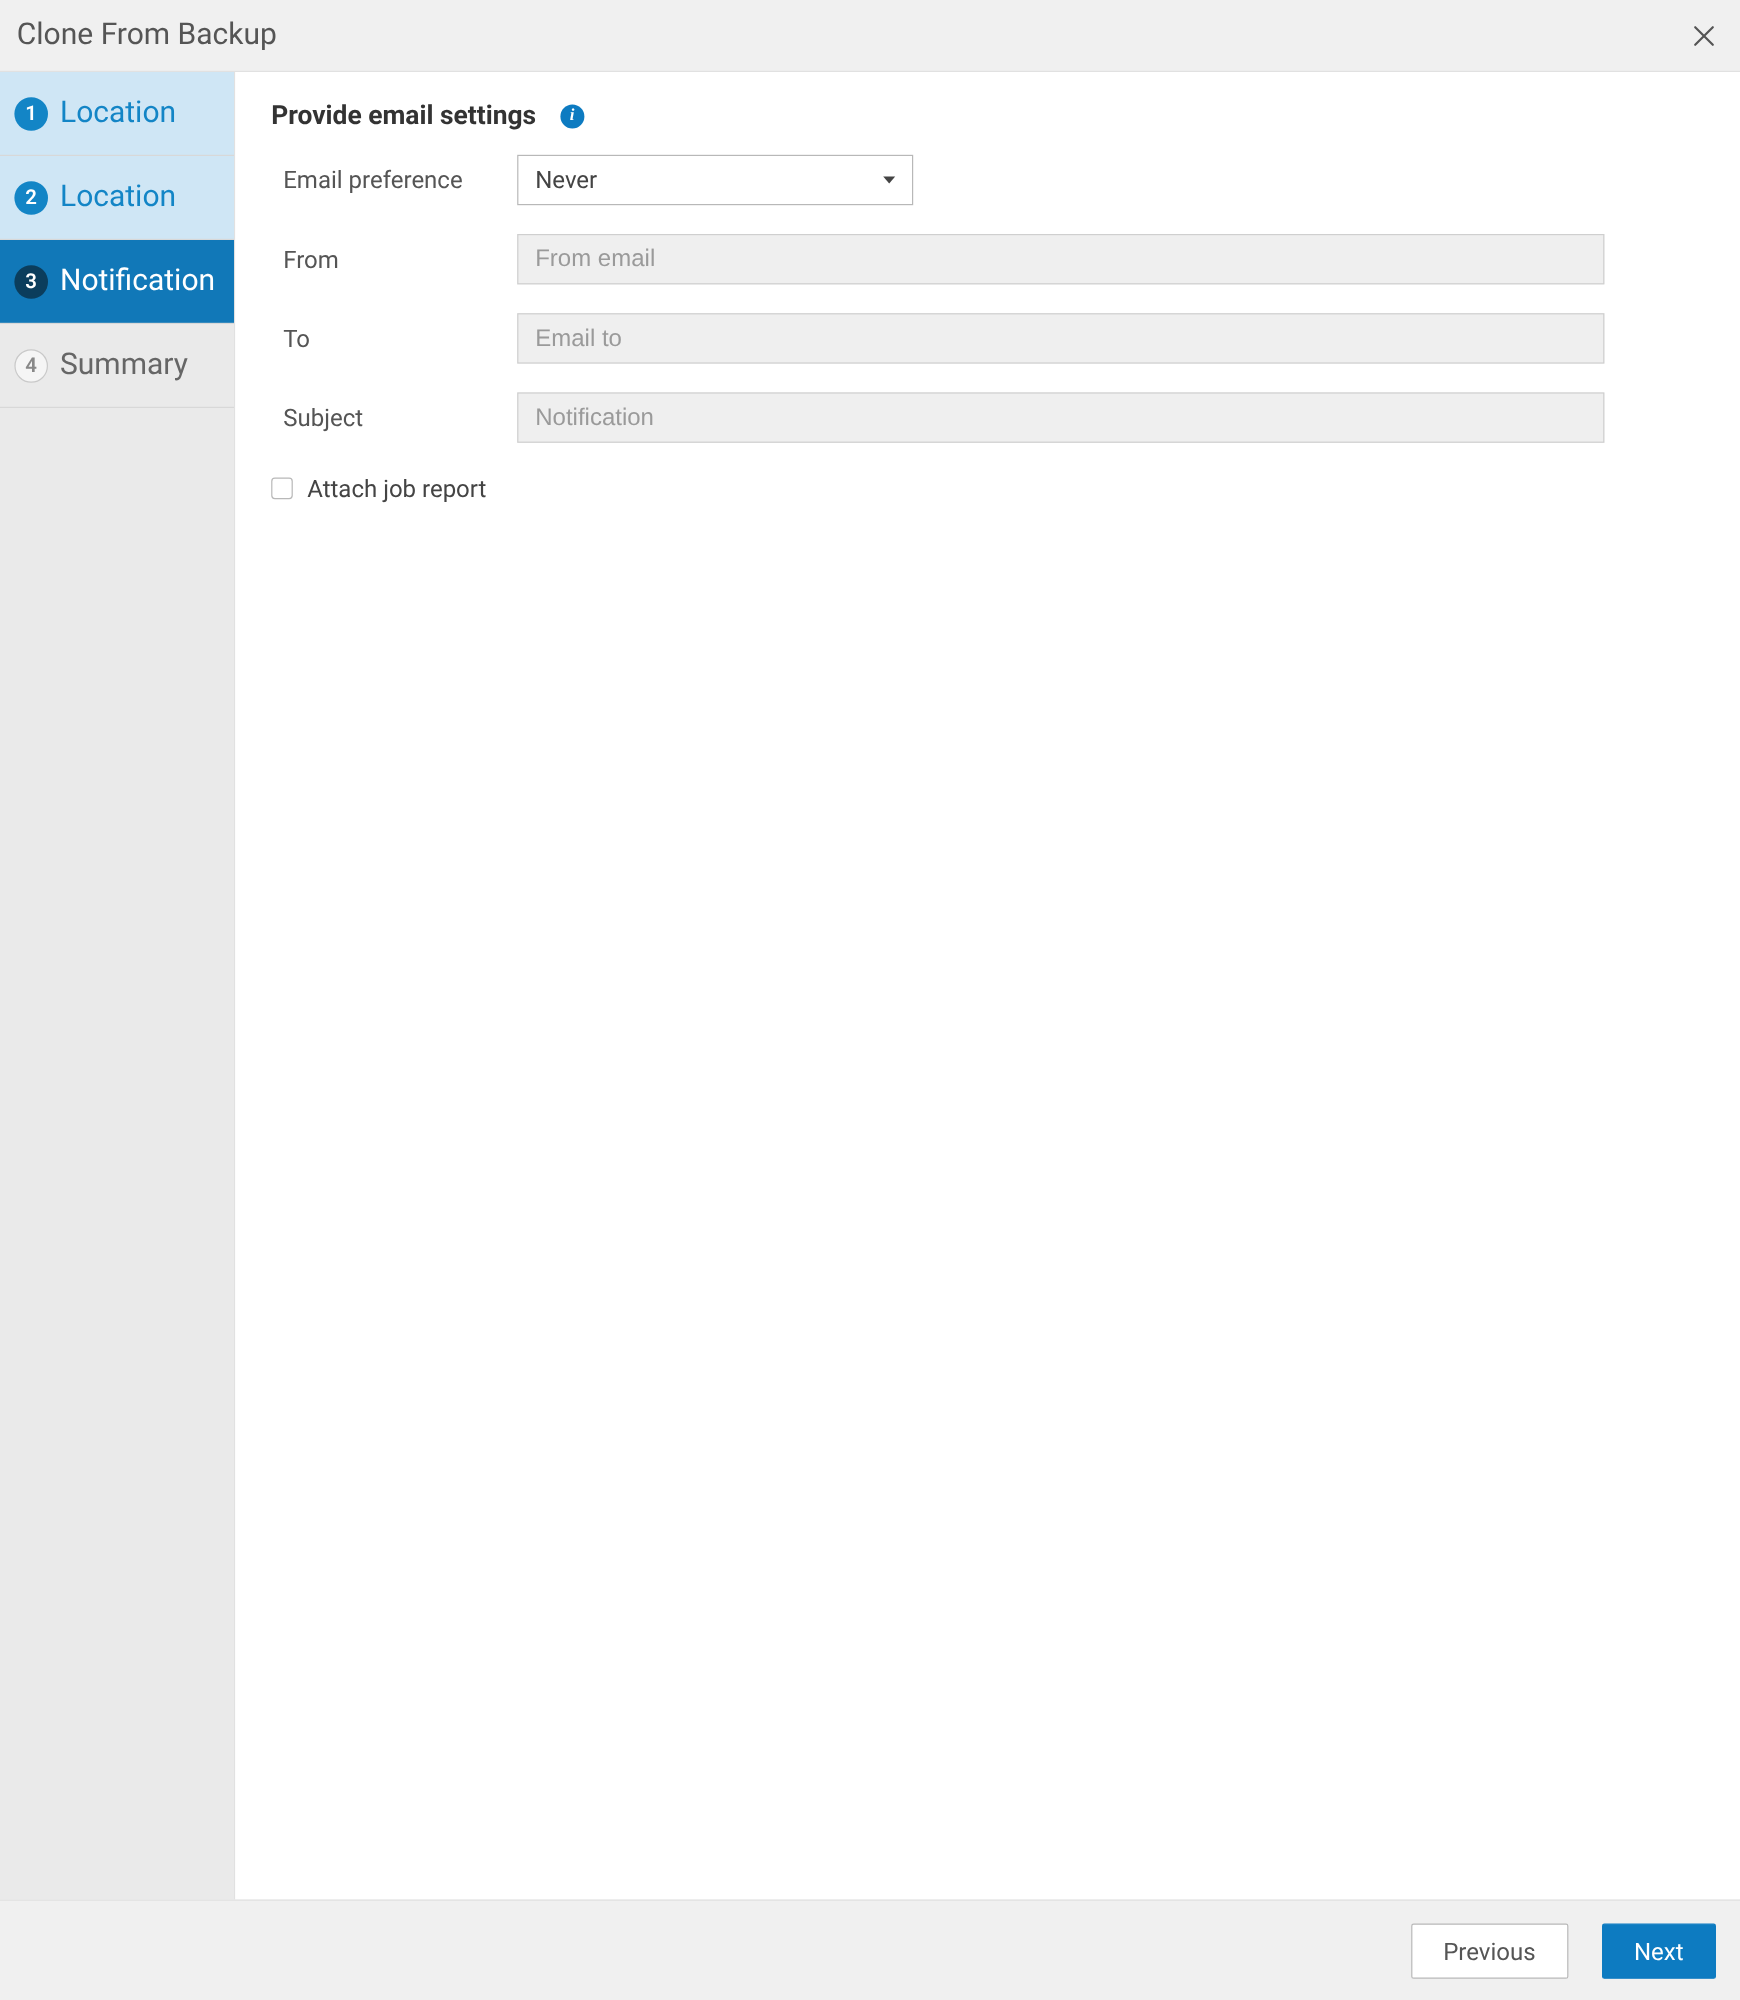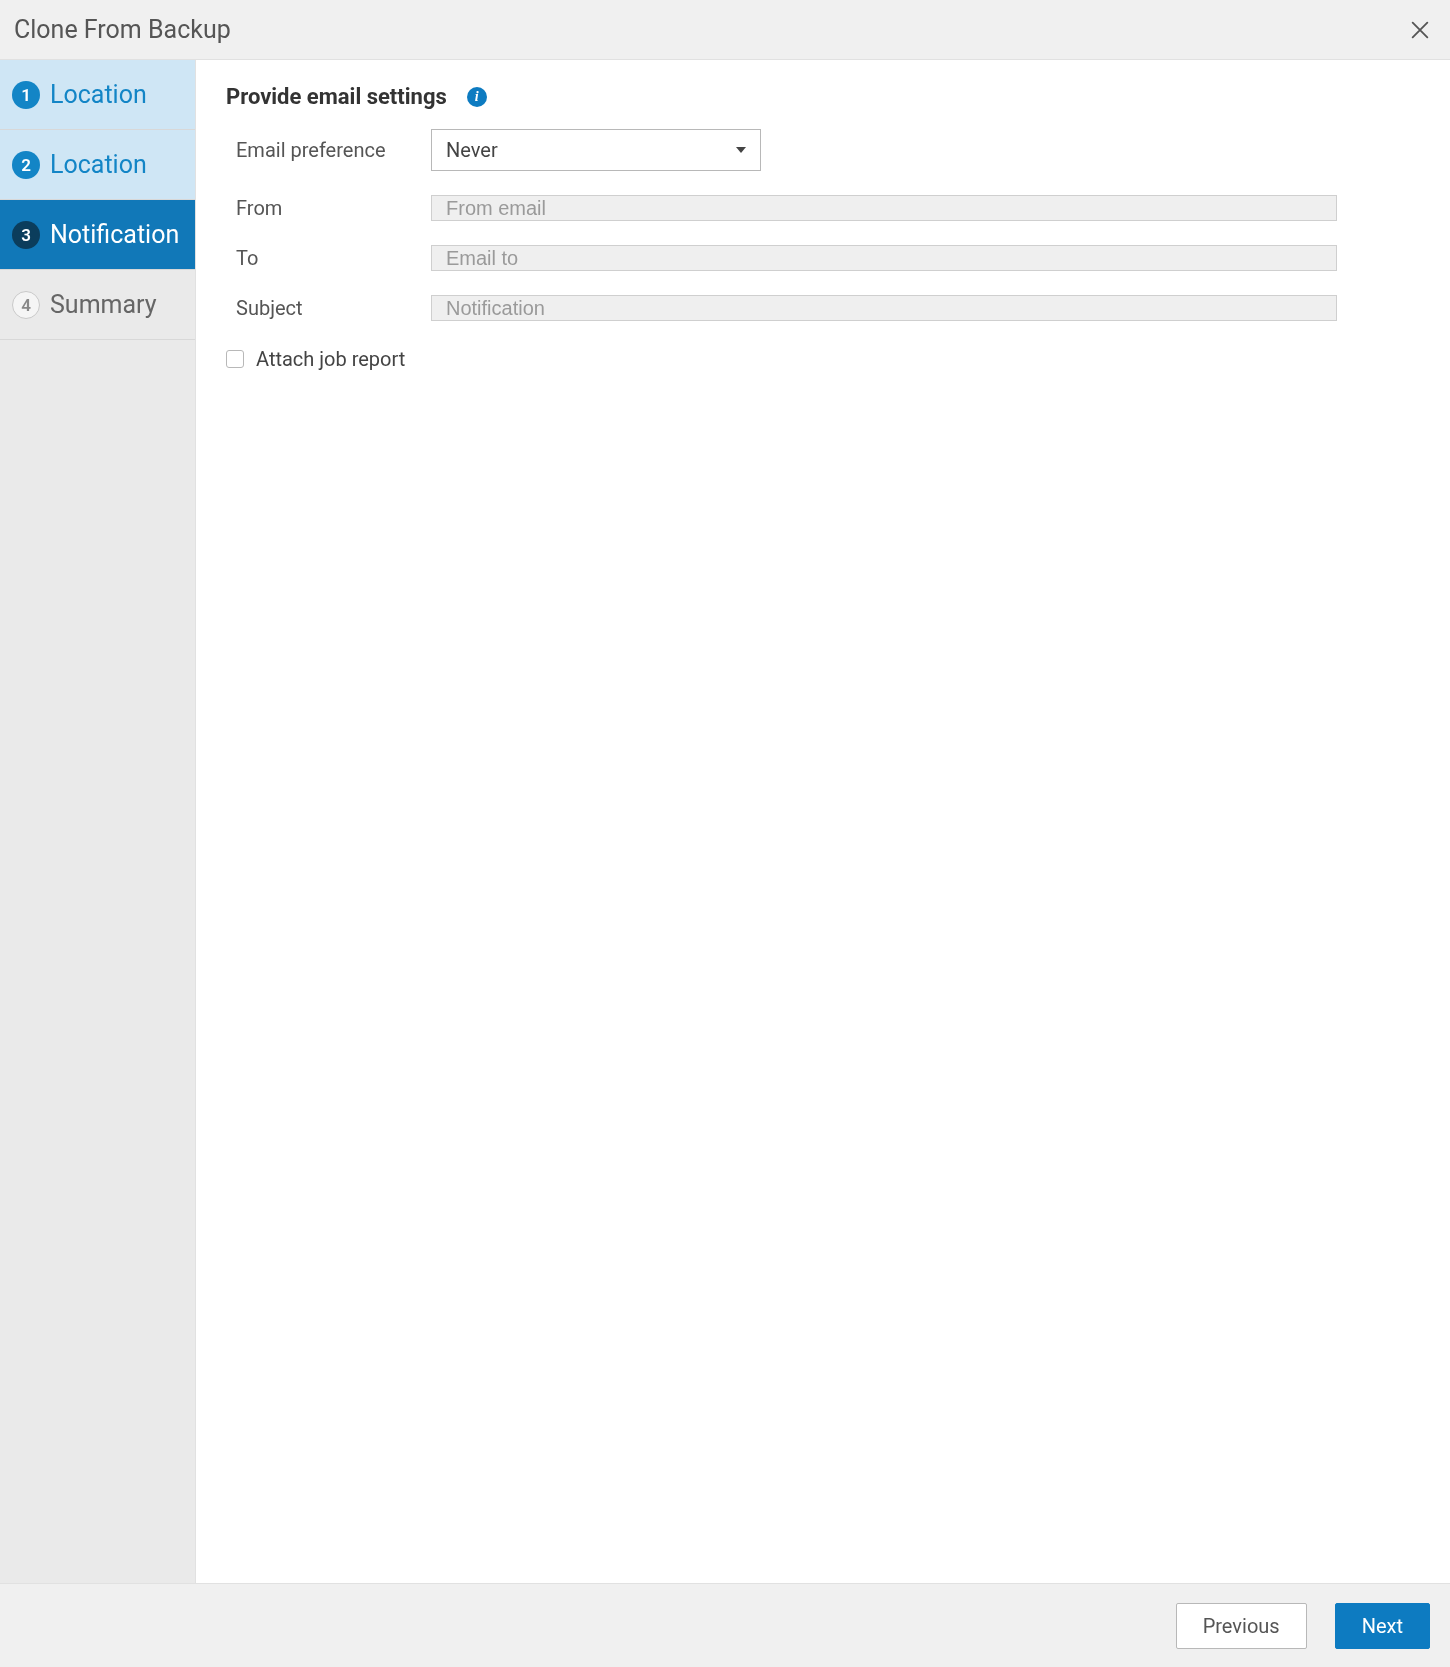--- a/index.html
+++ b/index.html
@@ -153,21 +153,21 @@
     }
     .select .caret {
       width: 0; height: 0;
       border-left: 5px solid transparent;
       border-right: 5px solid transparent;
       border-top: 6px solid #444;
     }
     .text-input {
       flex: 1;
       max-width: 906px;
-      height: 26px;
+      height: 42px;
       border: 1px solid #cfcfcf;
       background: #efefef;
       padding: 0 14px;
       font-size: 20px;
       color: #888;
     }
     .text-input::placeholder { color: #9a9a9a; }
     .checkbox-row {
       display: flex;
       align-items: center;

